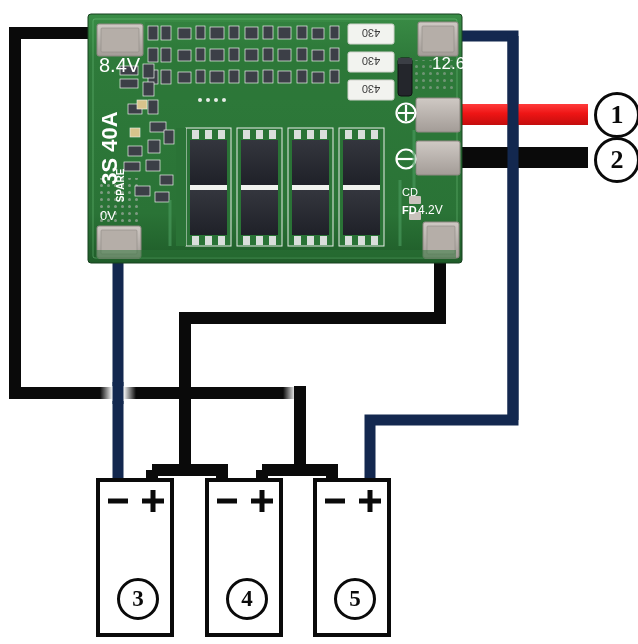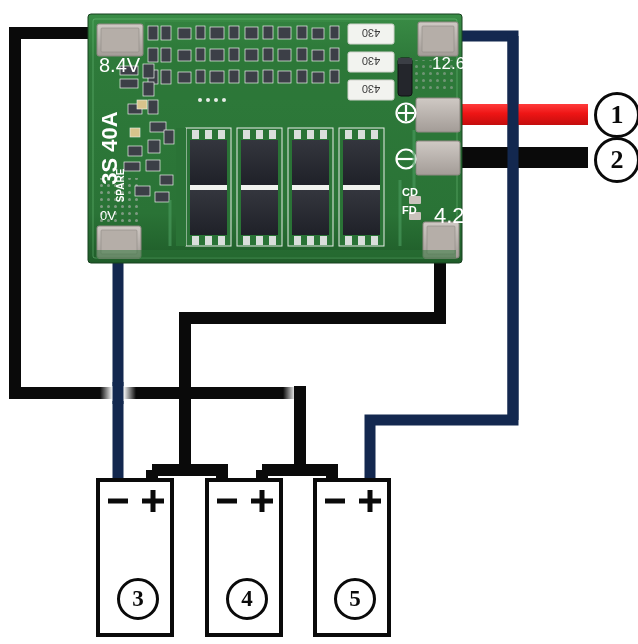--- a/index.html
+++ b/index.html
@@ -306,27 +306,27 @@
       <path d="M 359 501 L 381 501 M 370 490 L 370 512" stroke="#0a0a0a" stroke-width="5"></path>
     </g>
   </svg>
 
   <div class="lbl" style="left:99px;top:54px;font-size:20px;">8.4V</div>
 
   <div class="lbl" style="left:416px;top:54px;font-size:17px;margin-left:16px;">12.6V</div>
 
   <div class="lbl" style="left:100px;top:208px;font-size:13px;">0V</div>
 
-  <div class="lbl" style="left:418px;top:203px;font-size:22px;margin-left:16px;">4.2V</div>
+  <div class="lbl" style="left:418px;top:203px;font-size:12px;">4.2V</div>
 
   <div class="lbl" style="left:73px;top:135px;font-size:22px;font-weight:700;transform:rotate(-90deg);transform-origin:center;">3S 40A</div>
 
   <div class="lbl" style="left:104px;top:180px;font-size:10px;font-weight:700;transform:rotate(-90deg);transform-origin:center;">SPARE</div>
 
-  <div class="lbl" style="left:402px;top:186px;font-size:11px;font-weight:700;">CD</div>
+  <div class="lbl" style="left:402px;top:186px;font-size:11px;font-weight:400;">CD</div>
 
   <div class="lbl" style="left:402px;top:204px;font-size:11px;font-weight:700;">FD</div>
 
   <div class="num-circle" style="left:594px;top:92px;width:40px;height:40px;font-size:26px;">
     <span>1</span>
   </div>
 
   <div class="num-circle" style="left:594px;top:137px;width:40px;height:40px;font-size:26px;">
     <span>2</span>
   </div>

